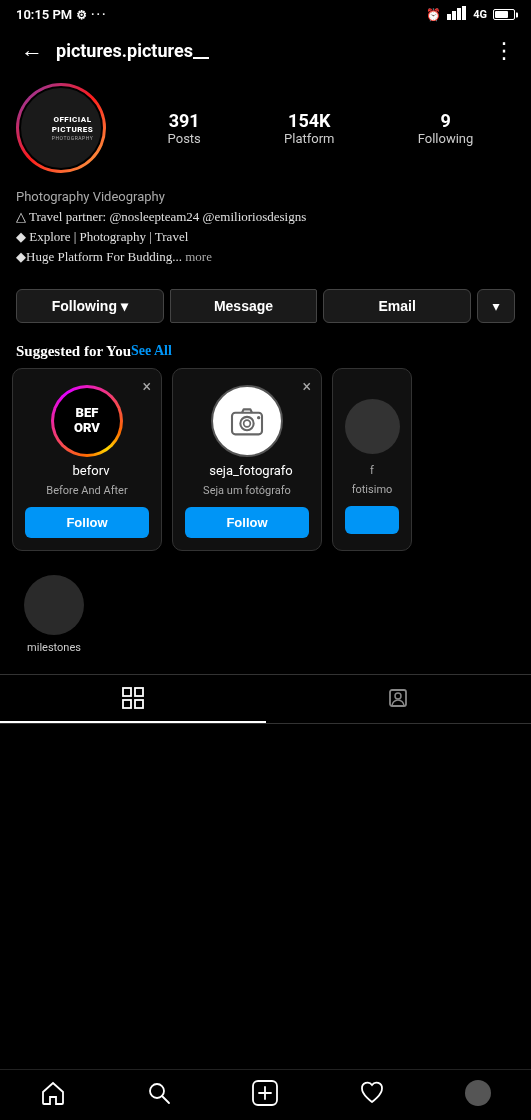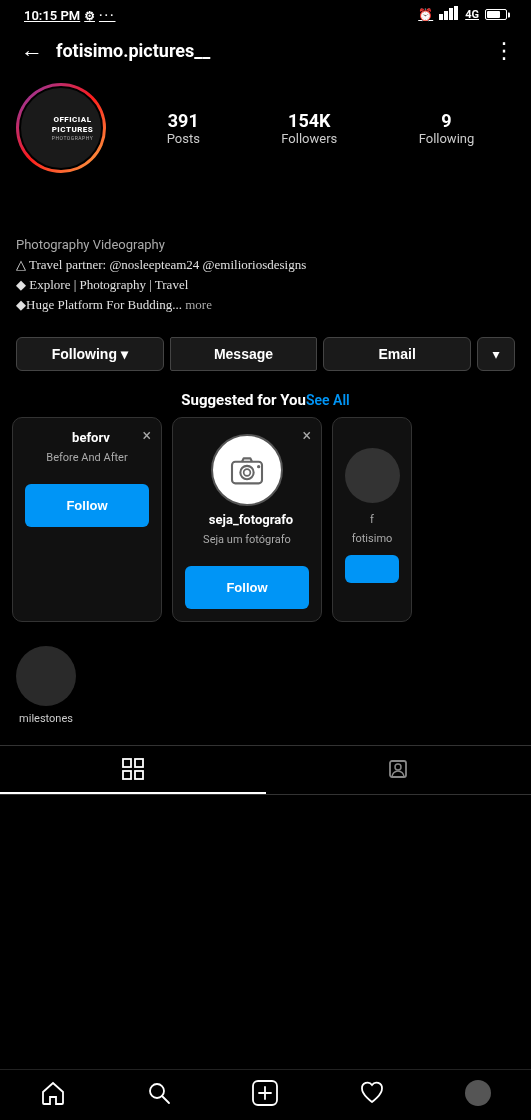--- a/index.html
+++ b/index.html
@@ -10,25 +10,24 @@
       color: #fff;
       font-family: -apple-system, BlinkMacSystemFont, 'Segoe UI', Roboto, sans-serif;
       font-size: 14px;
       overflow-x: hidden;
     }
 
     
     .status-bar {
       display: flex;
       justify-content: space-between;
-      align-items: flex-end;
-      padding: 6px 24px;
+      align-items: center;
+      padding: 6px 16px;
       font-size: 13px;
       font-weight: 600;
-      text-decoration: underline;
     }
     .status-left { display: flex; align-items: center; gap: 4px; }
     .status-right { display: flex; align-items: center; gap: 6px; font-size: 12px; }
     .battery-icon {
       width: 22px; height: 11px;
       border: 1.5px solid #fff;
       border-radius: 2px;
       position: relative;
       display: inline-flex;
       align-items: center;
@@ -145,21 +144,20 @@
     }
     .bio-name {
       font-weight: 700;
       font-size: 14px;
       margin-bottom: 2px;
     }
     .bio-category {
       color: #aaa;
       font-size: 13px;
       margin-bottom: 4px;
-      margin-top: 48px;
     }
     .bio-line {
       font-size: 13px;
       color: #e0e0e0;
       margin-bottom: 2px;
       line-height: 1.4;
       font-family: Liberation Serif, serif;
     }
     .bio-more {
       color: #aaa;
@@ -221,23 +219,24 @@
       padding: 8px 8px;
       font-size: 14px;
       cursor: pointer;
       text-align: center;
       flex-shrink: 0;
     }
 
     
     .suggested-header {
       display: flex;
-      justify-content: center;
+      justify-content: flex-start;
       align-items: center;
       padding: 12px 16px 8px;
+      font-family: Liberation Serif, serif;
     }
     .suggested-title {
       font-size: 15px;
       font-weight: 700;
     }
     .see-all {
       color: #0095f6;
       font-size: 14px;
       font-weight: 600;
       cursor: pointer;
@@ -301,46 +300,46 @@
       color: #fff;
       line-height: 1.1;
       text-align: center;
     }
     .card-avatar-seja {
       border: 2px solid #555;
     }
 
     .card-username {
       font-size: 13px;
-      font-weight: 700;
+      font-weight: 400;
       text-align: center;
       margin-left: 8px;
     }
     .card-subtitle {
       font-size: 11px;
       color: #aaa;
       text-align: center;
     }
     .card-follow-btn {
       width: 100%;
       background: #0095f6;
       border: none;
       color: #fff;
       border-radius: 6px;
-      padding: 14px 0;
+      padding: 8px 0;
       font-size: 13px;
       font-weight: 600;
       cursor: pointer;
-      margin-top: 14px;
+      margin-top: 4px;
     }
 
     
     .highlights-row {
       display: flex;
-      padding: 12px 16px;
+      padding: 12px 24px;
       gap: 16px;
     }
     .highlight-item {
       display: flex;
       flex-direction: column;
       align-items: center;
       gap: 6px;
     }
     .highlight-circle {
       width: 60px;
@@ -432,39 +431,39 @@
     </span>
     <span style="font-size:11px; font-weight:700;">4G</span>
     <div class="battery-icon">
       <div class="battery-fill"></div>
     </div>
   </div>
 </div>
 
 <div class="top-nav">
   <div class="back-btn">←</div>
-  <div class="nav-username">fotisimo.pictures__</div>
+  <div class="nav-username">pictures.pictures__</div>
   <div class="nav-more">⋮</div>
 </div>
 
 <div class="profile-header">
   <div class="avatar-wrapper">
     <div class="avatar-inner">
       <div class="avatar-text">OFFICIAL<br>PICTURES</div>
       <div class="avatar-sub">PHOTOGRAPHY</div>
     </div>
   </div>
   <div class="stats-row">
     <div class="stat-item">
       <span class="stat-number">391</span>
       <span class="stat-label">Posts</span>
     </div>
     <div class="stat-item">
       <span class="stat-number">154K</span>
-      <span class="stat-label">Followers</span>
+      <span class="stat-label">Platform</span>
     </div>
     <div class="stat-item">
       <span class="stat-number">9</span>
       <span class="stat-label">Following</span>
     </div>
   </div>
 </div>
 
 <div class="bio-section">
   <div class="bio-category">Photography Videography</div>
@@ -488,20 +487,23 @@
 
 <div class="suggested-header">
   <span class="suggested-title">Suggested for You</span>
   <span class="see-all">See All</span>
 </div>
 
 <div class="suggested-scroll">
 
   <div class="suggested-card">
     <span class="card-close">×</span>
+    <div class="card-avatar card-avatar-beforv">
+      <div class="card-avatar-inner">BEF<br>ORV</div>
+    </div>
     <div class="card-username">beforv</div>
     <div class="card-subtitle">Before And After</div>
     <button class="card-follow-btn">Follow</button>
   </div>
 
   <div class="suggested-card">
     <span class="card-close">×</span>
     <div class="card-avatar card-avatar-seja" style="width:72px;height:72px;border-radius:50%;border:2px solid #555;background:#fff;display:flex;align-items:center;justify-content:center;">
       <svg class="camera-svg" viewBox="0 0 48 48" fill="none" xmlns="http://www.w3.org/2000/svg">
         <rect x="6" y="14" width="36" height="26" rx="4" stroke="#666" stroke-width="2.5" fill="none"></rect>

